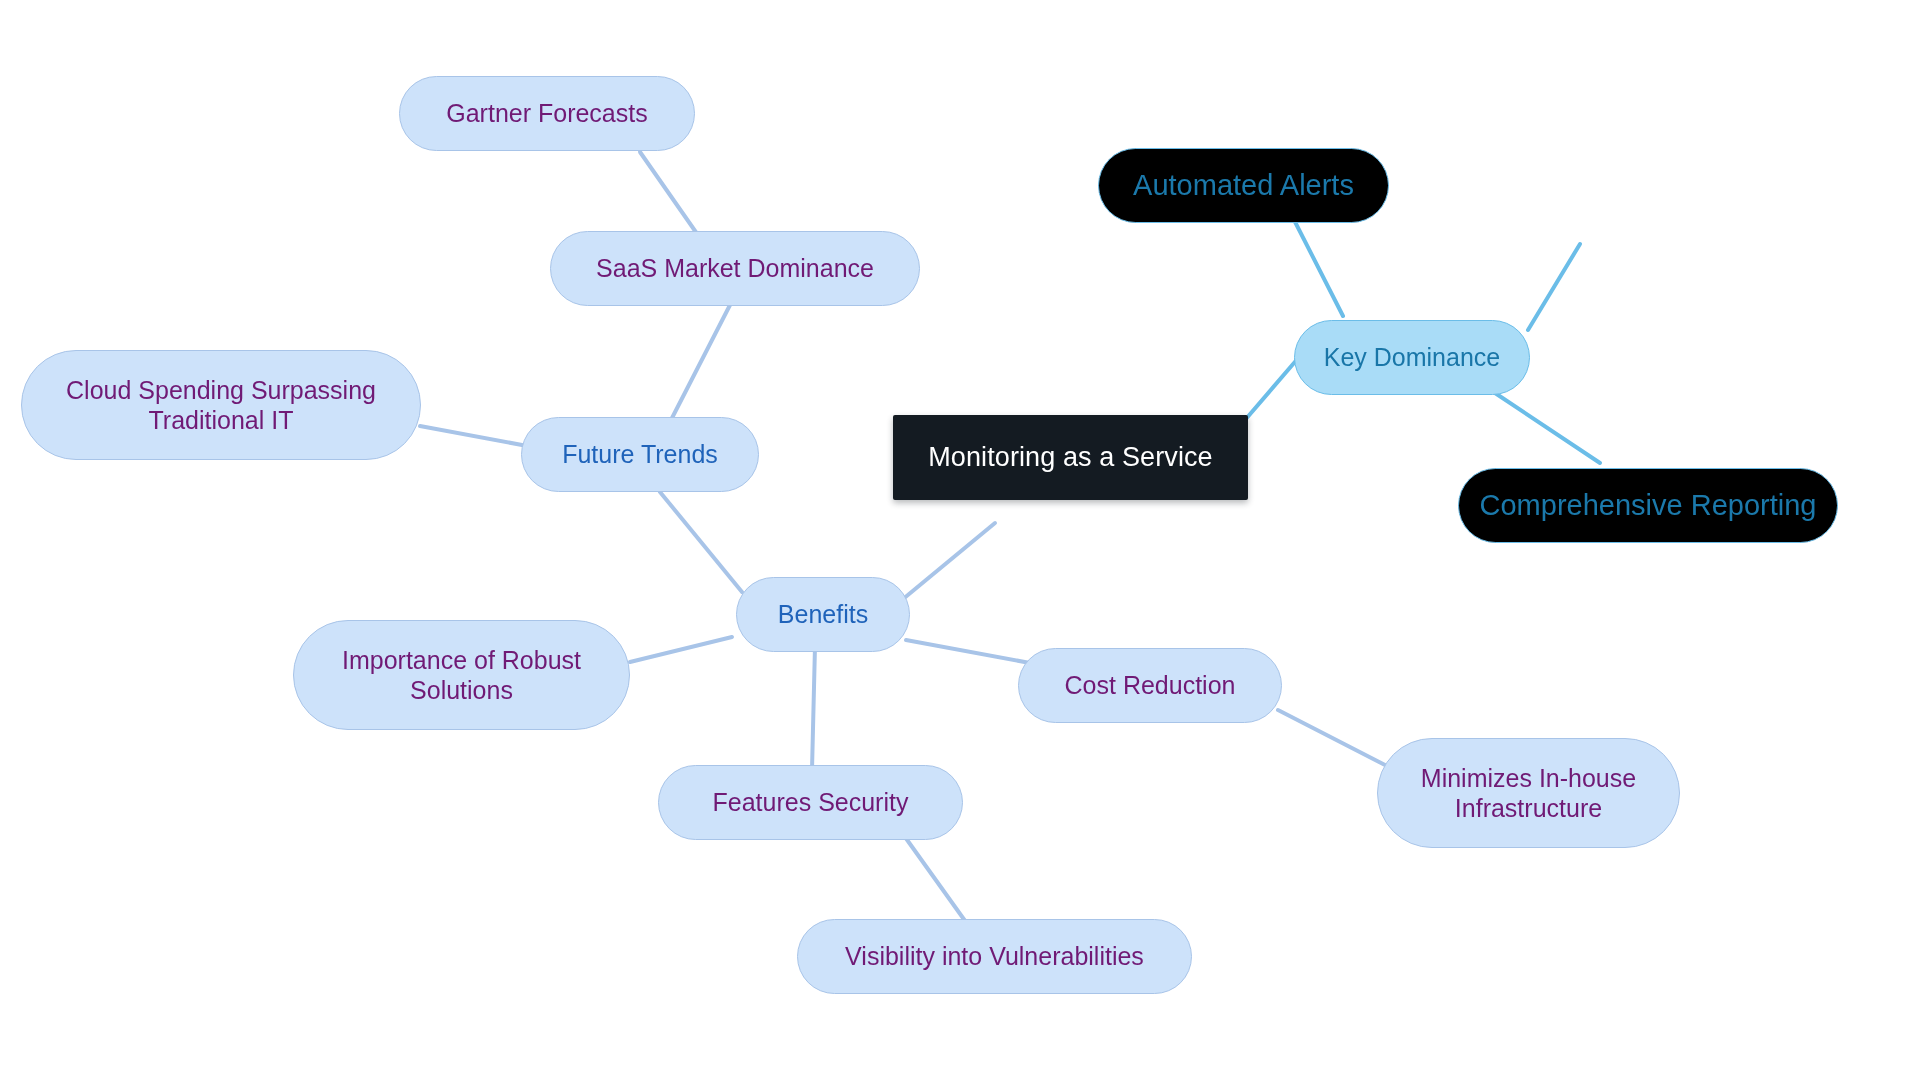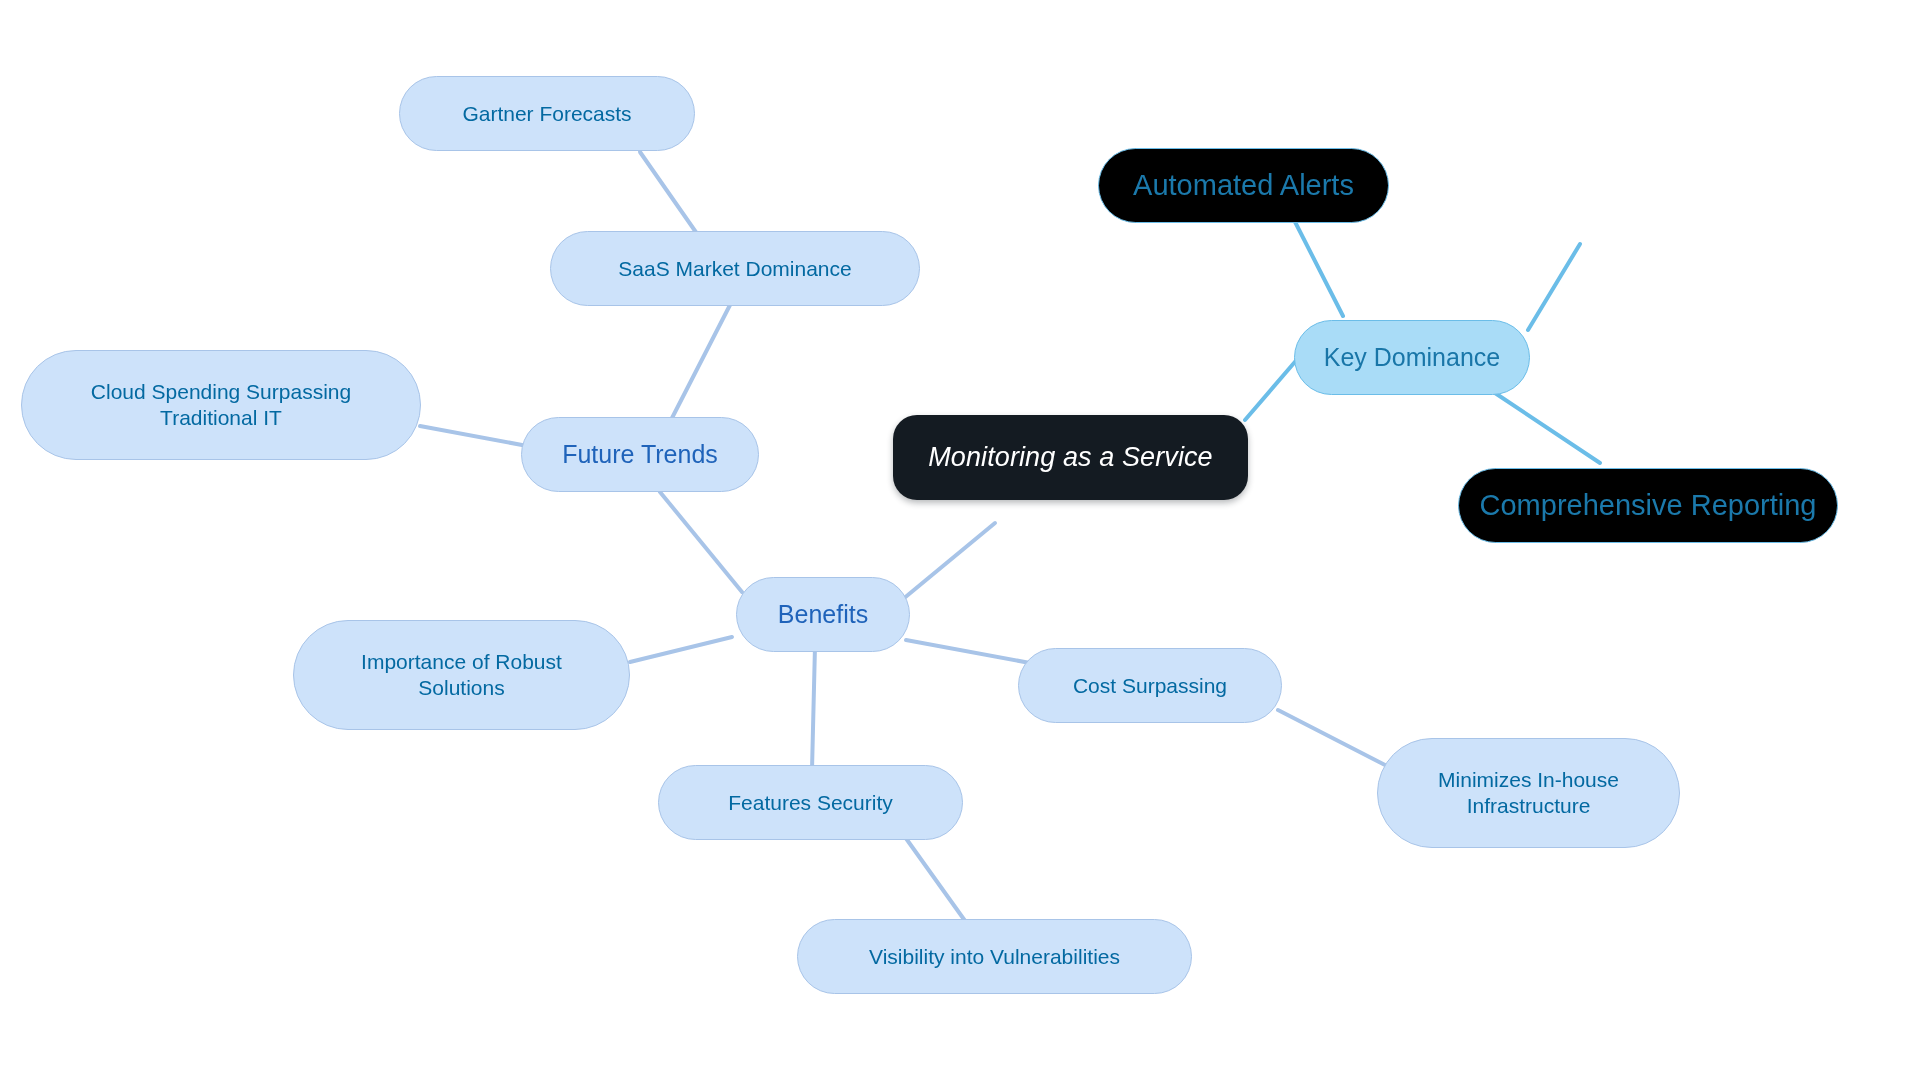--- a/index.html
+++ b/index.html
@@ -29,46 +29,45 @@
     align-items: center;
     justify-content: center;
     text-align: center;
     line-height: 1.22;
     white-space: pre-line;
     z-index: 2;
   }
   .node-root {
     background: #141b22;
     color: #ffffff;
-    border-radius: 24px;
+    border-radius: 2px;
     font-size: 27px;
     letter-spacing: 0.1px;
     box-shadow: 0 3px 6px rgba(20,27,34,0.30);
-    font-style: italic;
   }
   .node-mid {
     background: #a9dcf7;
     border: 1.6px solid #6bbde8;
     color: #1976a8;
     border-radius: 999px;
     font-size: 25px;
   }
   .node-leaf-bright {
     background: #000000;
     border: 1.6px solid #6bbde8;
     color: #1b79ab;
     border-radius: 999px;
     font-size: 29px;
   }
   .node-soft {
     background: #cde2fa;
     border: 1.6px solid #a8c4e8;
-    color: #0369a1;
+    color: #701a75;
     border-radius: 999px;
-    font-size: 21px;
+    font-size: 25px;
   }
   .node-soft-dark {
     background: #cde2fa;
     border: 1.6px solid #a8c4e8;
     color: #1f63ba;
     border-radius: 999px;
     font-size: 25px;
   }
 </style>
 </head>
@@ -111,21 +110,21 @@
 
   <div class="node node-mid" style="left:1294px; top:320px; width:236px; height:75px;">Key Dominance</div>
 
   <div class="node node-leaf-bright" style="left:1098px; top:148px; width:291px; height:75px;">Automated Alerts</div>
 
 
   <div class="node node-leaf-bright" style="left:1458px; top:454px; width:380px; height:75px;margin-top:14px;">Comprehensive Reporting</div>
 
   <div class="node node-soft-dark" style="left:736px; top:577px; width:174px; height:75px;">Benefits</div>
 
-  <div class="node node-soft" style="left:1018px; top:648px; width:264px; height:75px;">Cost Surpassing</div>
+  <div class="node node-soft" style="left:1018px; top:648px; width:264px; height:75px;">Cost Reduction</div>
 
   <div class="node node-soft" style="left:1377px; top:738px; width:303px; height:110px;">Minimizes In-house
 Infrastructure</div>
 
   <div class="node node-soft" style="left:658px; top:765px; width:305px; height:75px;">Features Security</div>
 
   <div class="node node-soft" style="left:797px; top:919px; width:395px; height:75px;">Visibility into Vulnerabilities</div>
 
   <div class="node node-soft" style="left:293px; top:620px; width:337px; height:110px;">Importance of Robust
 Solutions</div>

